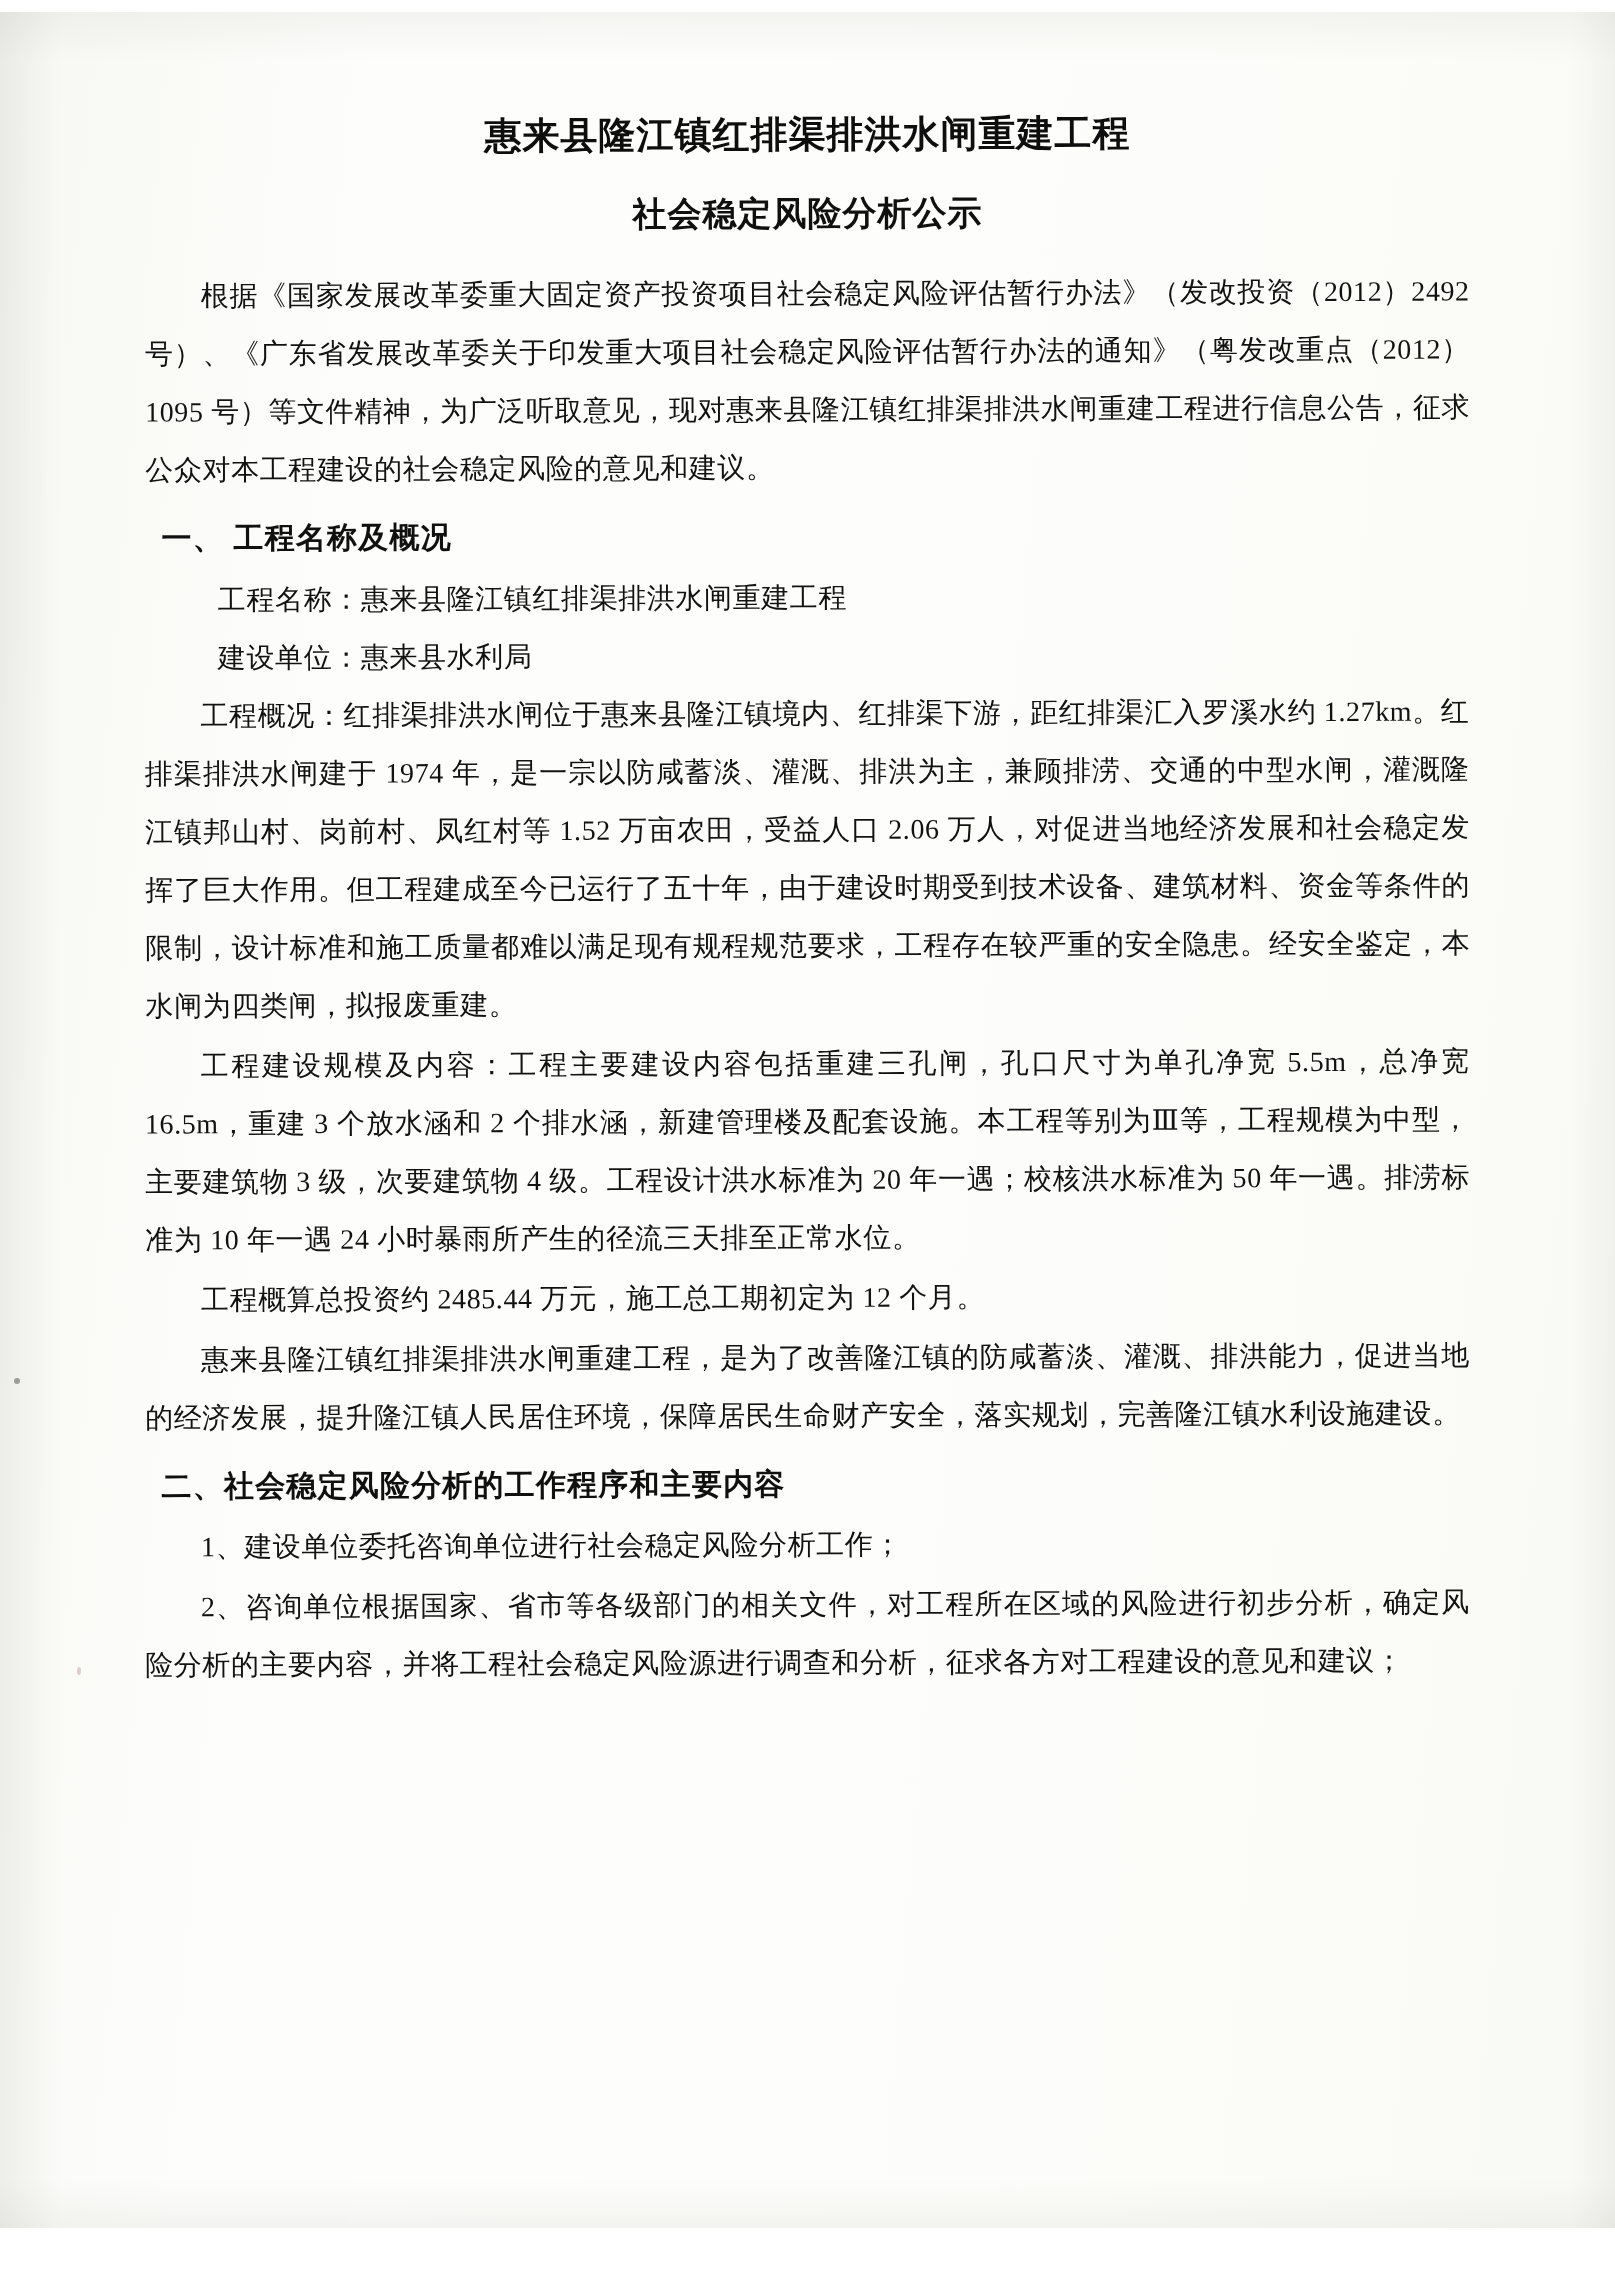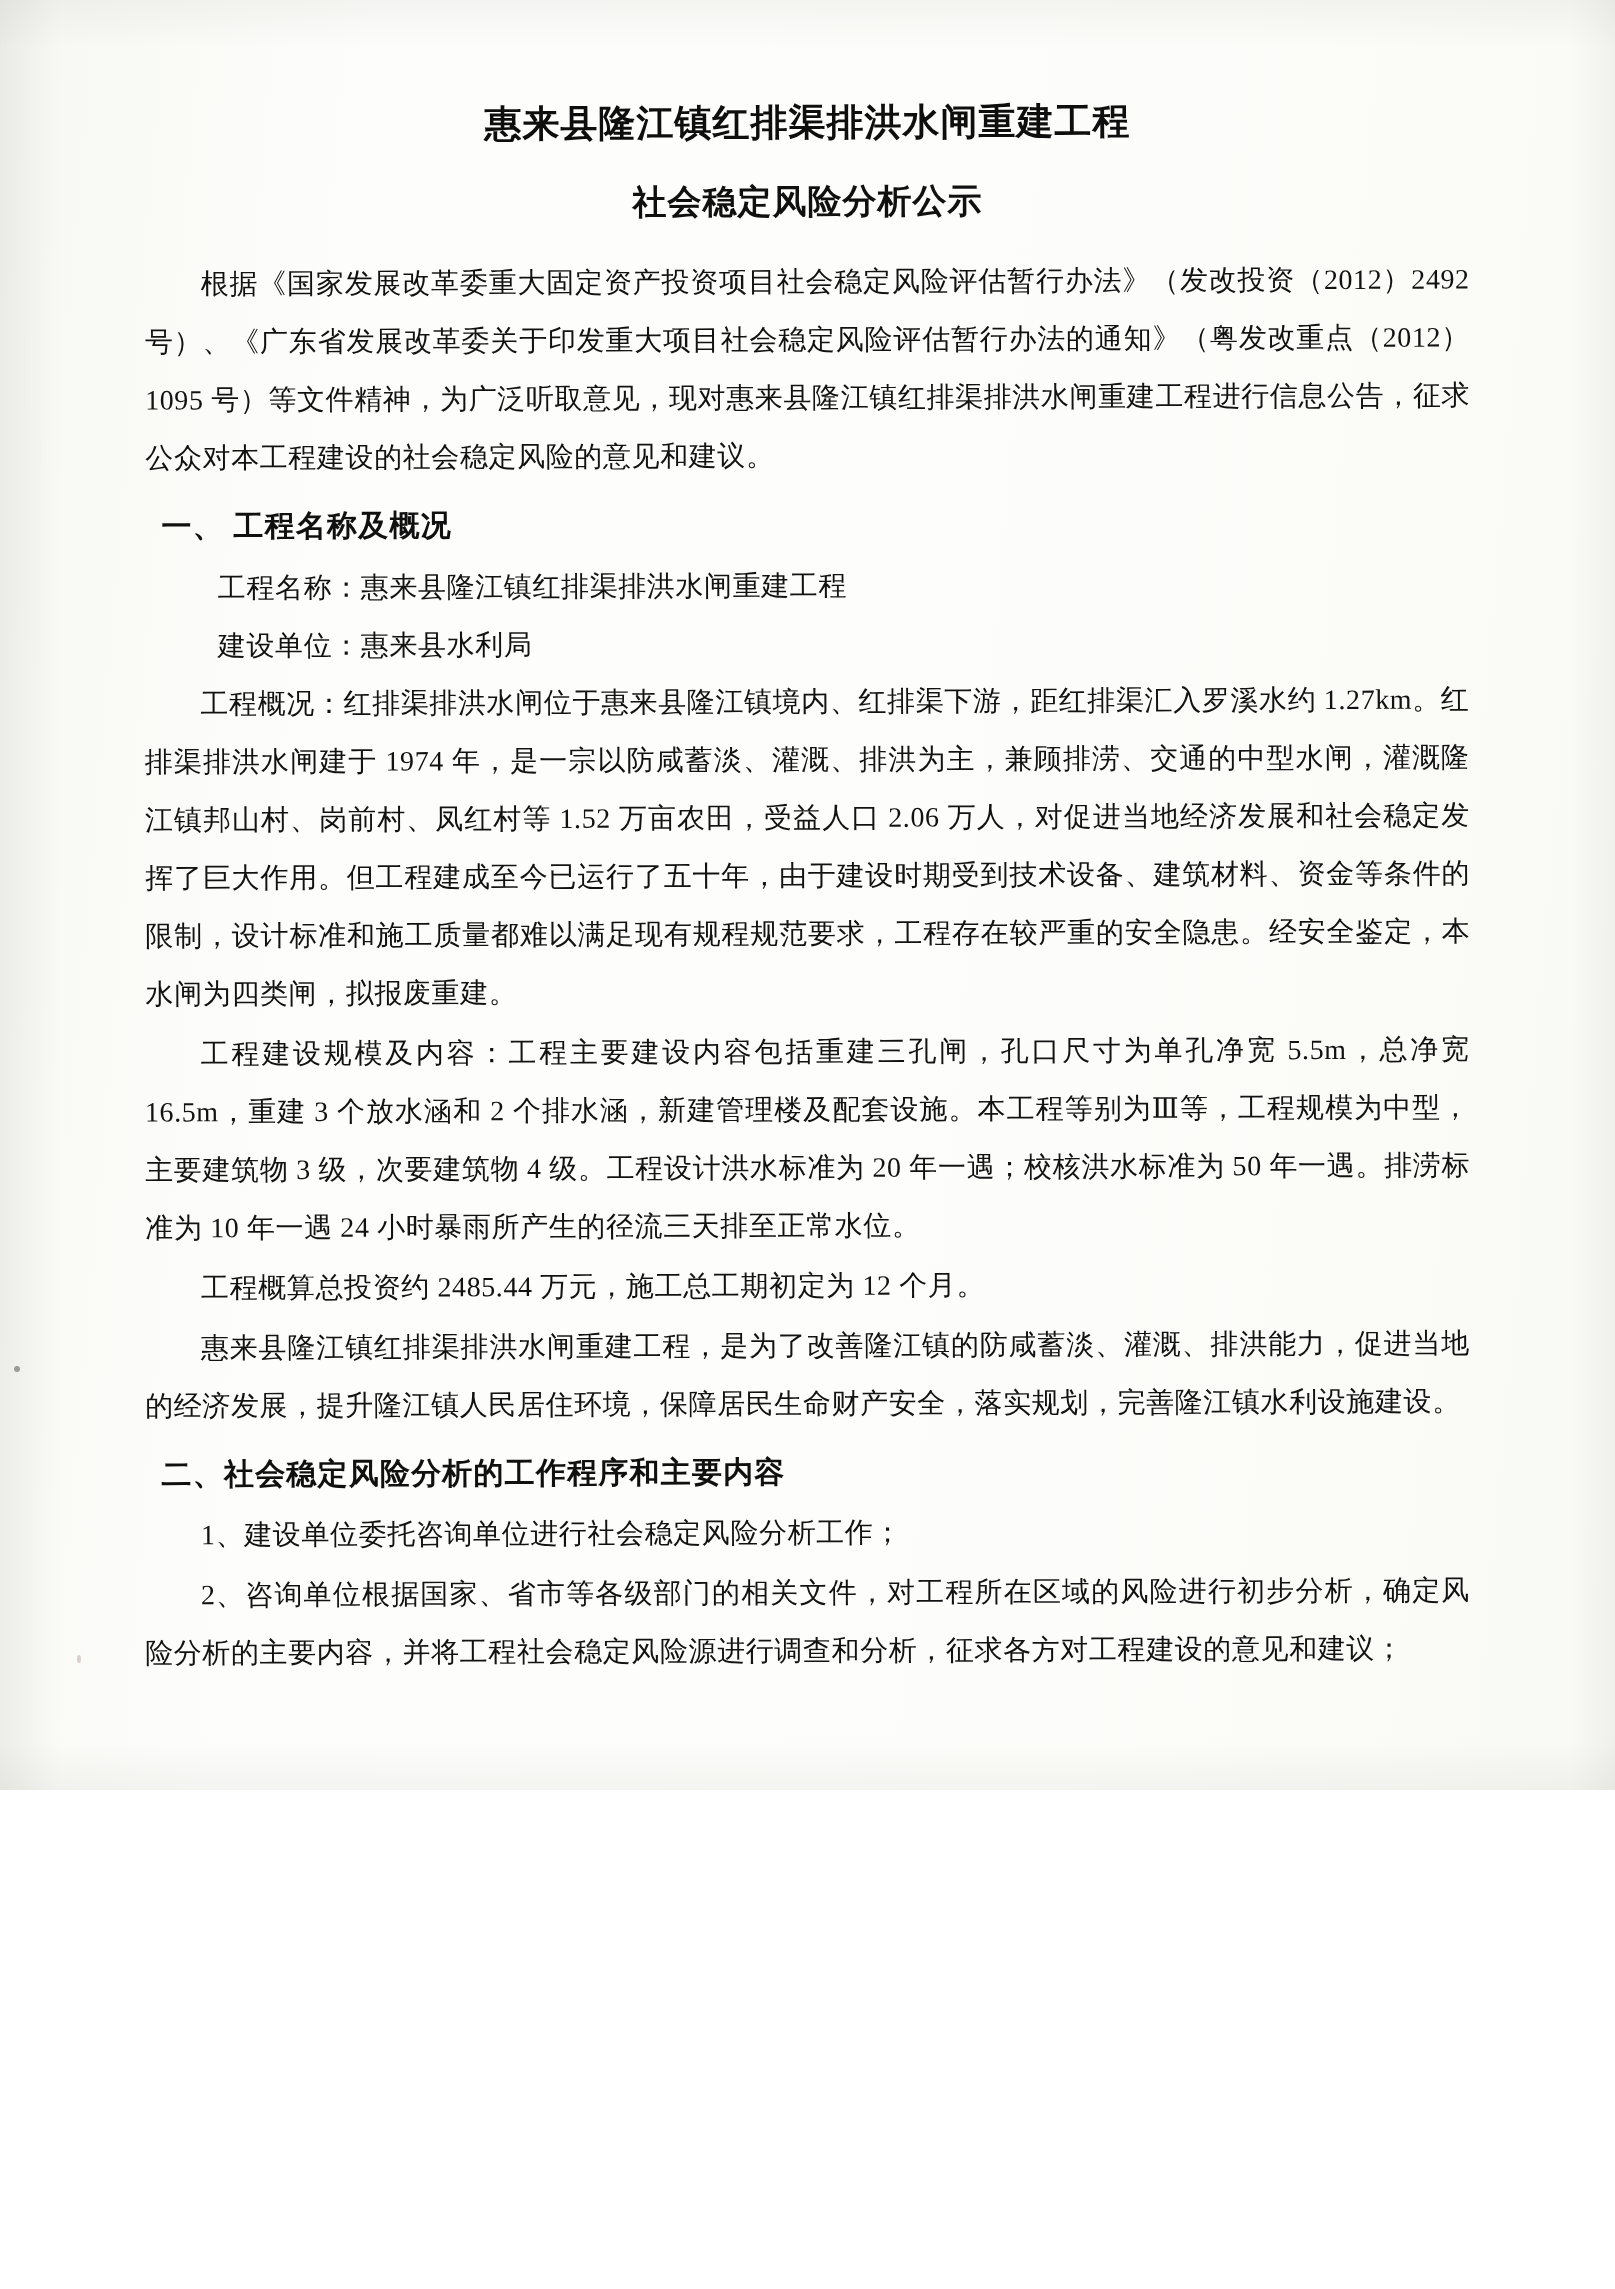--- a/index.html
+++ b/index.html
@@ -4,22 +4,22 @@
 <title>公示</title>
 <style>
   html, body {
     margin: 0;
     padding: 0;
     background: #ffffff;
   }
   .page {
     position: relative;
     width: 1615px;
-    height: 1790px;
-    margin: 0 auto;
+    height: 2216px;
+    margin: 12px auto;
     background: #fdfdfb;
     overflow: hidden;
     
     background-image:
       linear-gradient(95deg, rgba(246,246,242,0.9) 0%, rgba(255,255,255,0.2) 22%, rgba(252,252,249,0.5) 70%, rgba(248,248,244,0.9) 100%);
   }
   
   .page::before {
     content: "";
     position: absolute;

